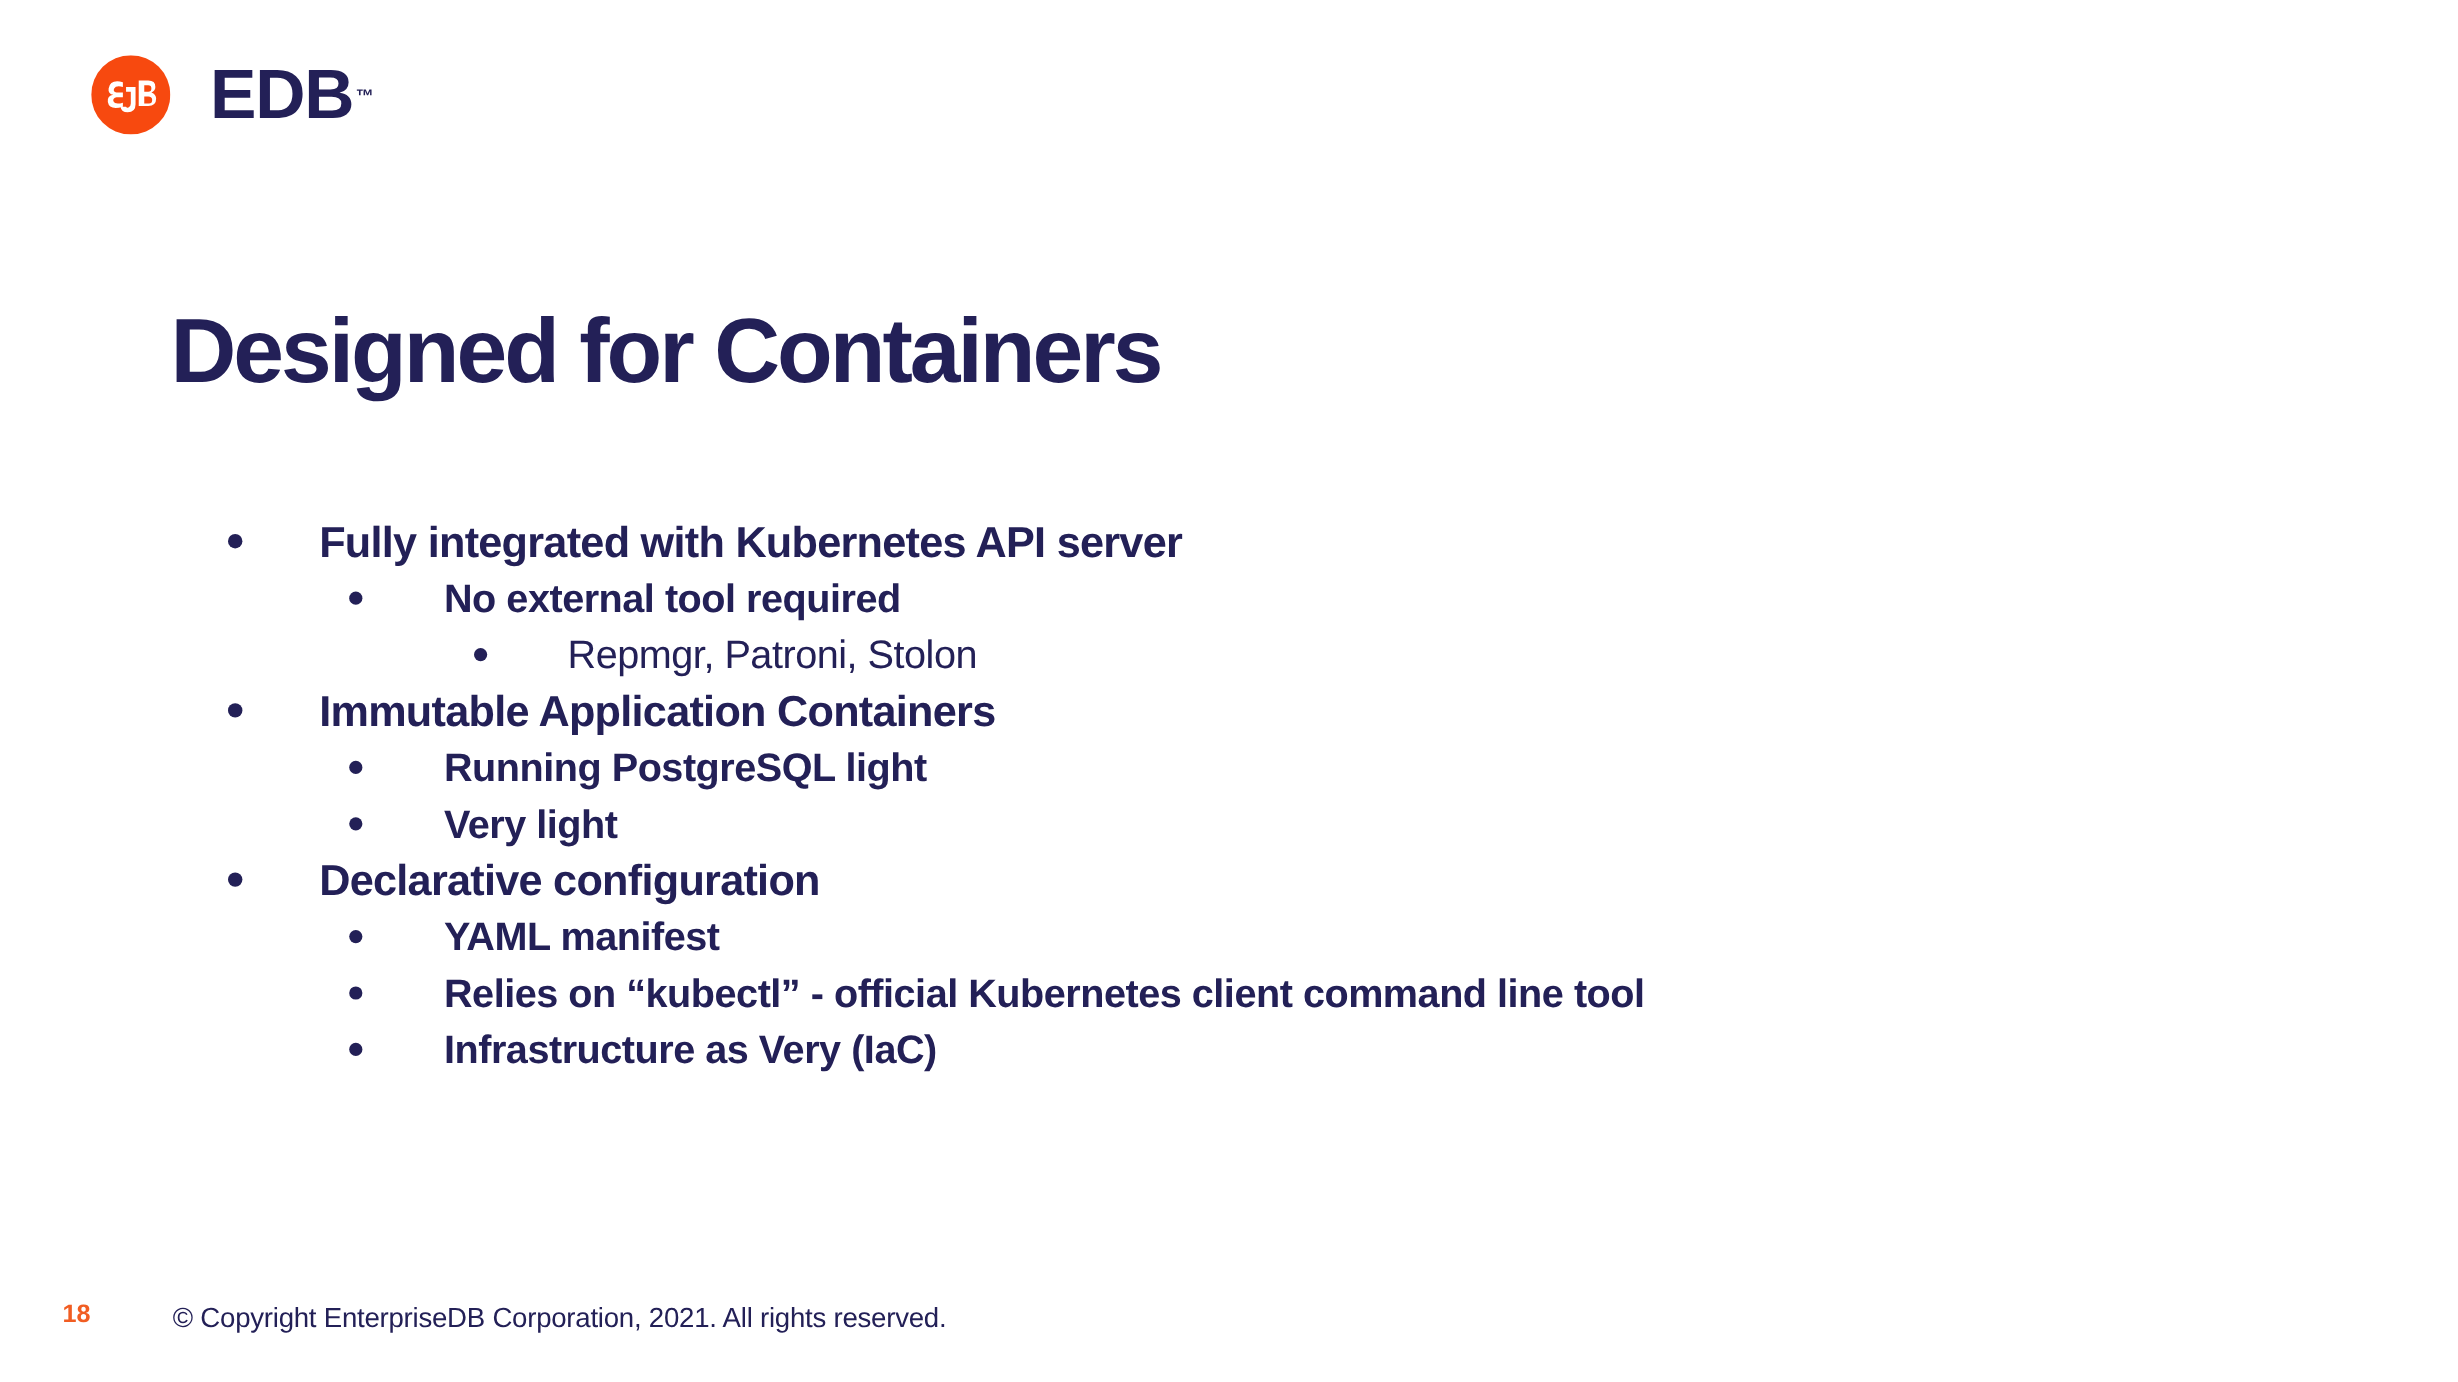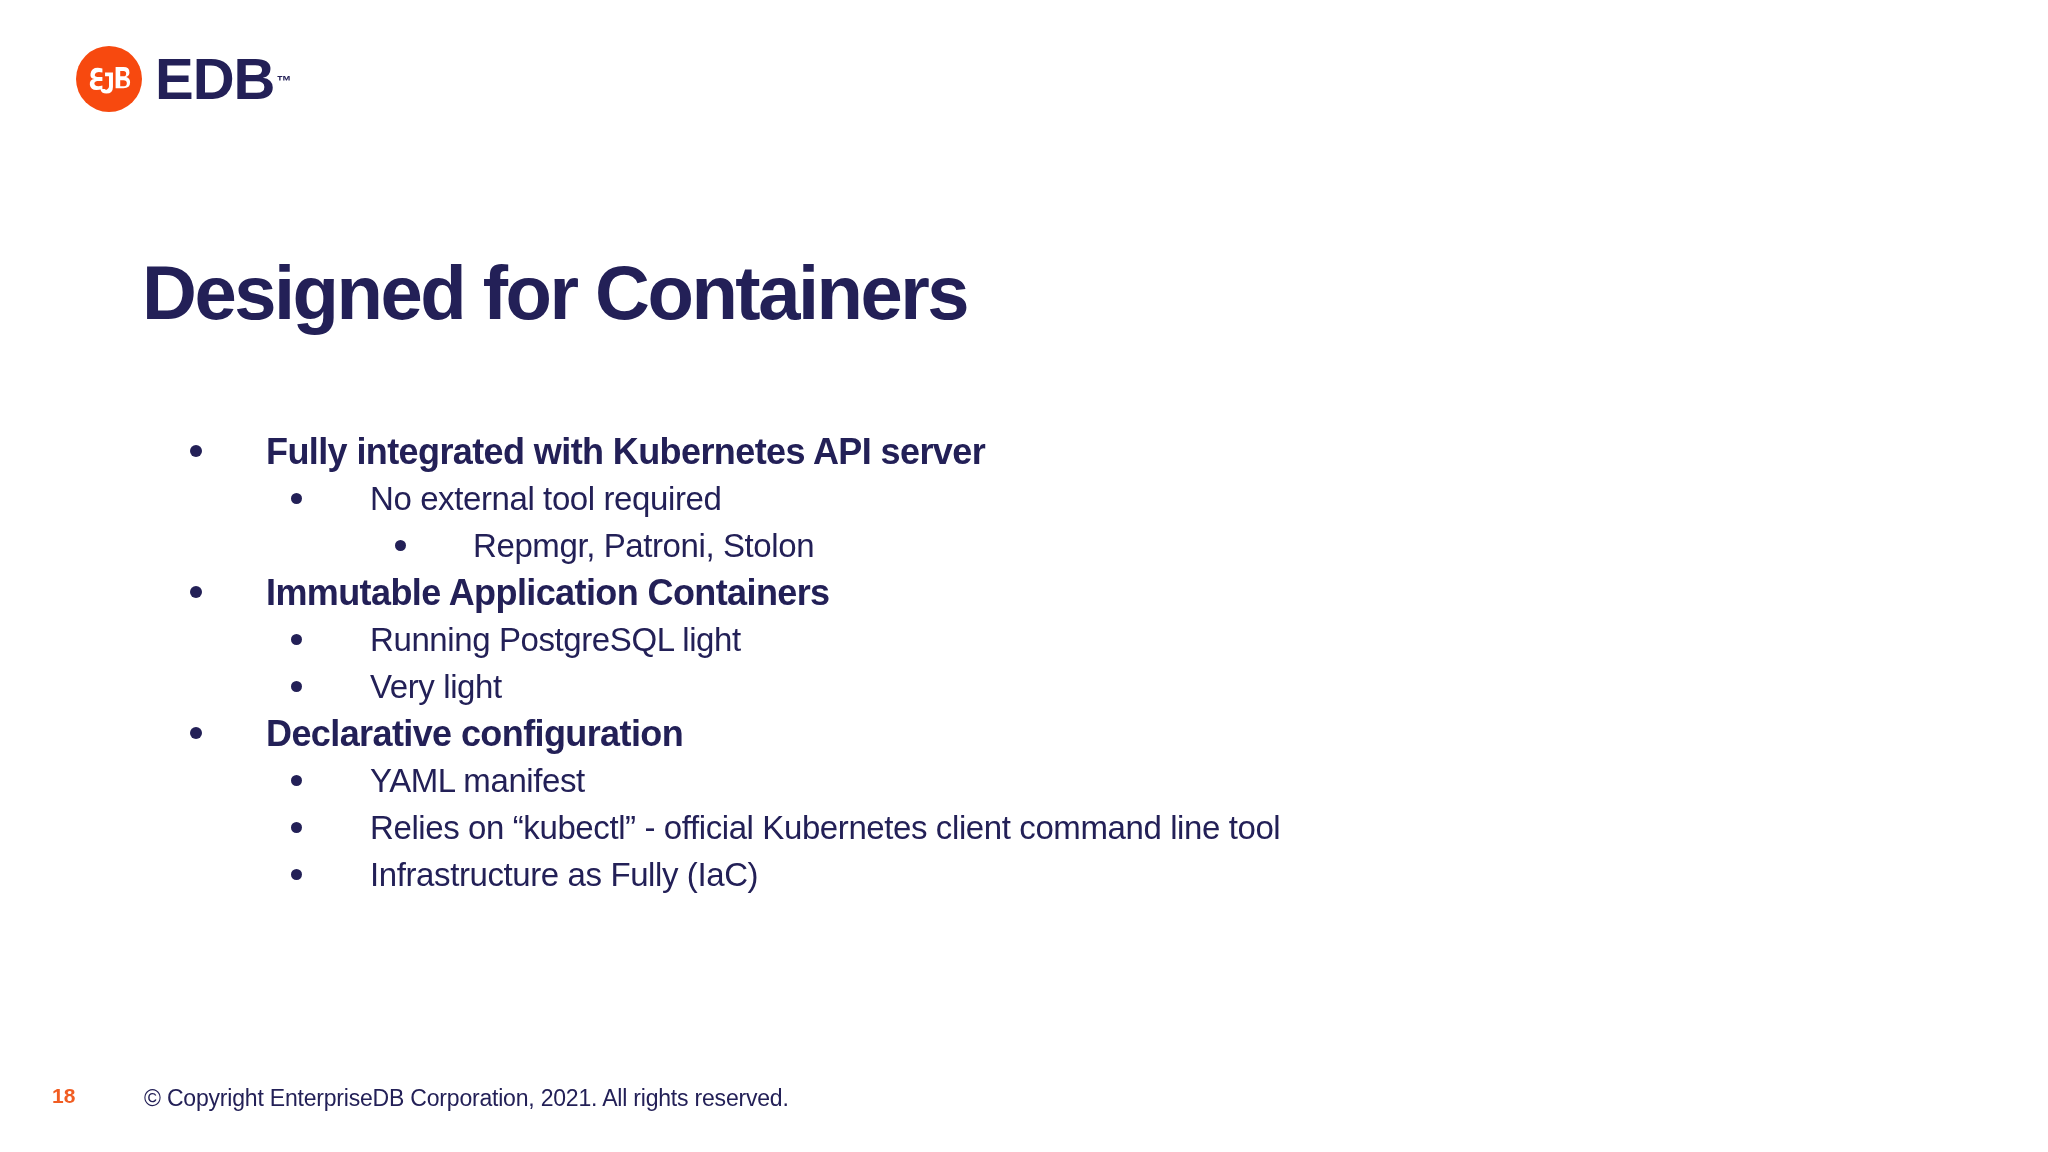--- a/index.html
+++ b/index.html
@@ -16,20 +16,21 @@
     color: #232057;
   }
 
   
   .logo {
     position: absolute;
     left: 76px;
     top: 46px;
     display: flex;
     align-items: center;
+    gap: 20px;
   }
   .logo-mark {
     width: 66px;
     height: 66px;
     display: block;
   }
   .logo-word {
     font-size: 58px;
     font-weight: bold;
     letter-spacing: -1px;
@@ -85,21 +86,21 @@
     font-weight: bold;
     letter-spacing: -0.6px;
     padding-left: 76px;
   }
   li.l1::before {
     width: 12px; height: 12px;
     left: 0; top: 17px;
   }
   li.l2 {
     font-size: 33px;
-    font-weight: normal;
+    font-weight: bold;
     letter-spacing: -0.4px;
     padding-left: 180px;
   }
   li.l2::before {
     width: 11px; height: 11px;
     left: 101px; top: 18px;
   }
   li.l3 {
     font-size: 33px;
     font-weight: normal;
@@ -154,19 +155,19 @@
   <ul class="bullets">
     <li class="l1">Fully integrated with Kubernetes API server</li>
     <li class="l2">No external tool required</li>
     <li class="l3">Repmgr, Patroni, Stolon</li>
     <li class="l1">Immutable Application Containers</li>
     <li class="l2">Running PostgreSQL light</li>
     <li class="l2">Very light</li>
     <li class="l1">Declarative configuration</li>
     <li class="l2">YAML manifest</li>
     <li class="l2">Relies on “kubectl” - official Kubernetes client command line tool</li>
-    <li class="l2">Infrastructure as Fully (IaC)</li>
+    <li class="l2">Infrastructure as Very (IaC)</li>
   </ul>
 
   <div class="page-number">18</div>
   <div class="copyright">© Copyright EnterpriseDB Corporation, 2021. All rights reserved.</div>
 
 </div>
 
 </body></html>

